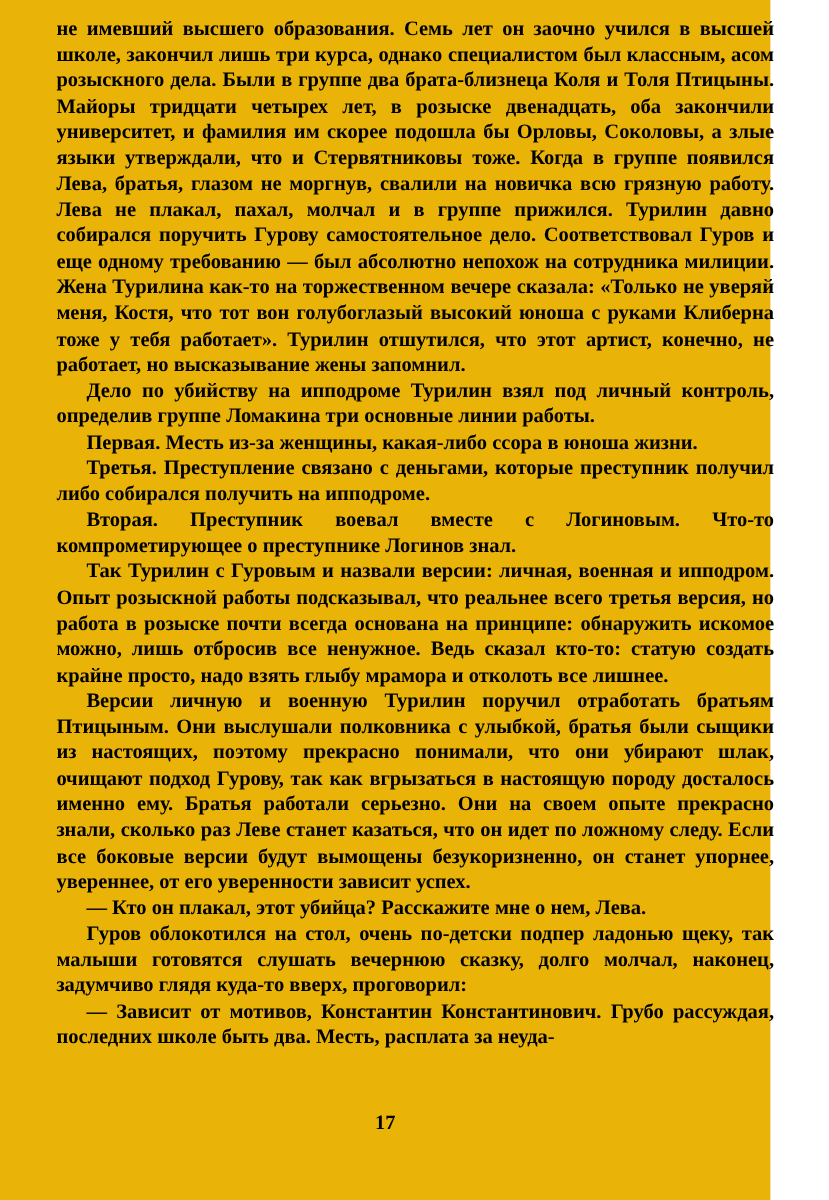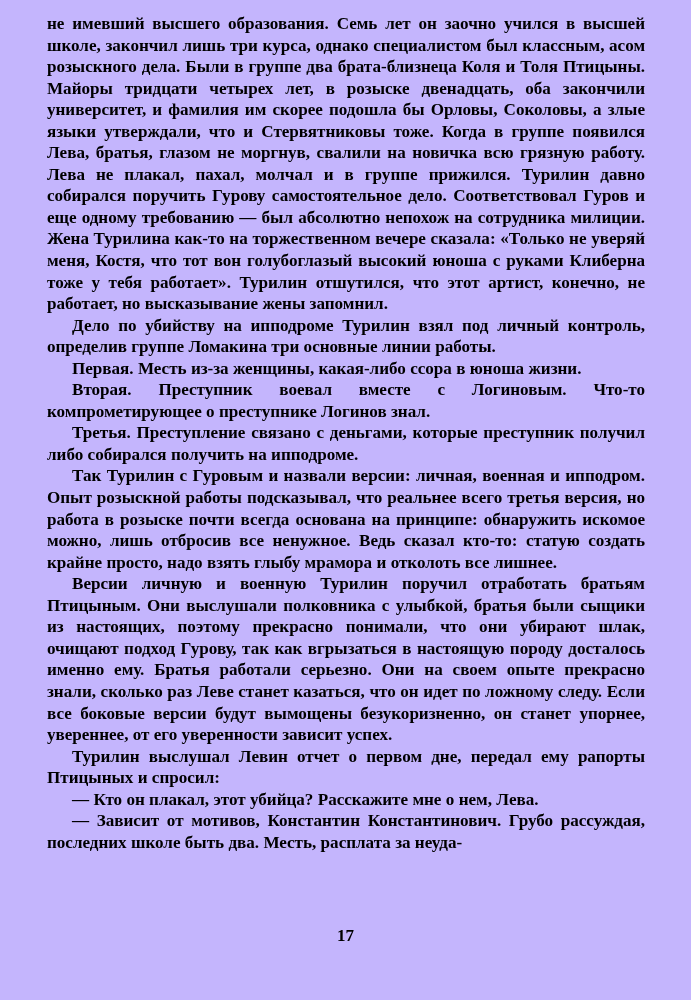--- a/index.html
+++ b/index.html
@@ -9,23 +9,23 @@
   }
   body {
     width: 691px;
     height: 1000px;
     overflow: hidden;
     font-family: "Liberation Serif", "DejaVu Serif", serif;
     color: #000000;
   }
   .page {
     position: relative;
-    width: 691px;
+    width: 642px;
     height: 1000px;
-    background: #c4b5fd;
+    background: #eab308;
     box-sizing: border-box;
   }
   .text-block {
     position: absolute;
     left: 47px;
     top: 13px;
     width: 598px;
   }
   .para {
     margin: 0;
@@ -59,24 +59,24 @@
 </style>
 </head>
 <body>
 
 <div class="page">
 
   <div class="text-block">
     <p class="para cont">не имевший высшего образования. Семь лет он заочно учился в высшей школе, закончил лишь три курса, однако специалистом был классным, асом розыскного дела. Были в группе два брата-близнеца Коля и Толя Птицыны. Майоры тридцати четырех лет, в розыске двенадцать, оба закончили университет, и фамилия им скорее подошла бы Орловы, Соколовы, а злые языки утверждали, что и Стервятниковы тоже. Когда в группе появился Лева, братья, глазом не моргнув, свалили на новичка всю грязную работу. Лева не плакал, пахал, молчал и в группе прижился. Турилин давно собирался поручить Гурову самостоятельное дело. Соответствовал Гуров и еще одному требованию — был абсолютно непохож на сотрудника милиции. Жена Турилина как-то на торжественном вечере сказала: «Только не уверяй меня, Костя, что тот вон голубоглазый высокий юноша с руками Клиберна тоже у тебя работает». Турилин отшутился, что этот артист, конечно, не работает, но высказывание жены запомнил.</p>
     <p class="para indent">Дело по убийству на ипподроме Турилин взял под личный контроль, определив группе Ломакина три основные линии работы.</p>
     <p class="para indent">Первая. Месть из-за женщины, какая-либо ссора в юноша жизни.</p>
+    <p class="para indent">Третья. Преступление связано с деньгами, которые преступник получил либо собирался получить на ипподроме.</p>
     <p class="para indent">Вторая. Преступник воевал вместе с Логиновым. Что-то компрометирующее о преступнике Логинов знал.</p>
-    <p class="para indent">Третья. Преступление связано с деньгами, которые преступник получил либо собирался получить на ипподроме.</p>
     <p class="para indent">Так Турилин с Гуровым и назвали версии: личная, военная и ипподром. Опыт розыскной работы подсказывал, что реальнее всего третья версия, но работа в розыске почти всегда основана на принципе: обнаружить искомое можно, лишь отбросив все ненужное. Ведь сказал кто-то: статую создать крайне просто, надо взять глыбу мрамора и отколоть все лишнее.</p>
     <p class="para indent">Версии личную и военную Турилин поручил отработать братьям Птицыным. Они выслушали полковника с улыбкой, братья были сыщики из настоящих, поэтому прекрасно понимали, что они убирают шлак, очищают подход Гурову, так как вгрызаться в настоящую породу досталось именно ему. Братья работали серьезно. Они на своем опыте прекрасно знали, сколько раз Леве станет казаться, что он идет по ложному следу. Если все боковые версии будут вымощены безукоризненно, он станет упорнее, увереннее, от его уверенности зависит успех.</p>
-    <p class="para indent">Турилин выслушал Левин отчет о первом дне, передал ему рапорты Птицыных и спросил:</p>
     <p class="para indent">— Кто он плакал, этот убийца? Расскажите мне о нем, Лева.</p>
+    <p class="para indent">Гуров облокотился на стол, очень по-детски подпер ладонью щеку, так малыши готовятся слушать вечернюю сказку, долго молчал, наконец, задумчиво глядя куда-то вверх, проговорил:</p>
     <p class="para indent">— Зависит от мотивов, Константин Константинович. Грубо рассуждая, последних школе быть два. Месть, расплата за неуда-</p>
   </div>
 
   <div class="page-number">17</div>
 
 </div>
 
 </body></html>

